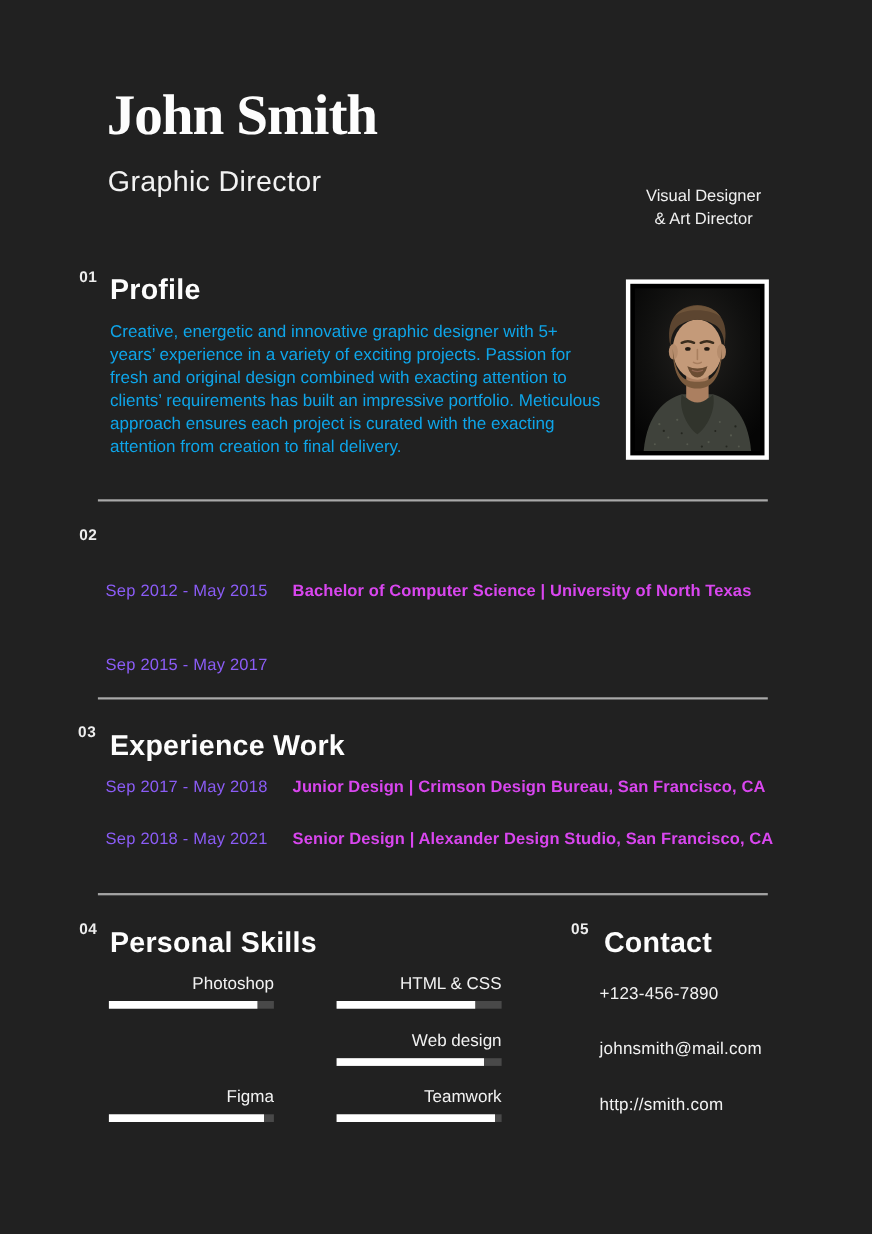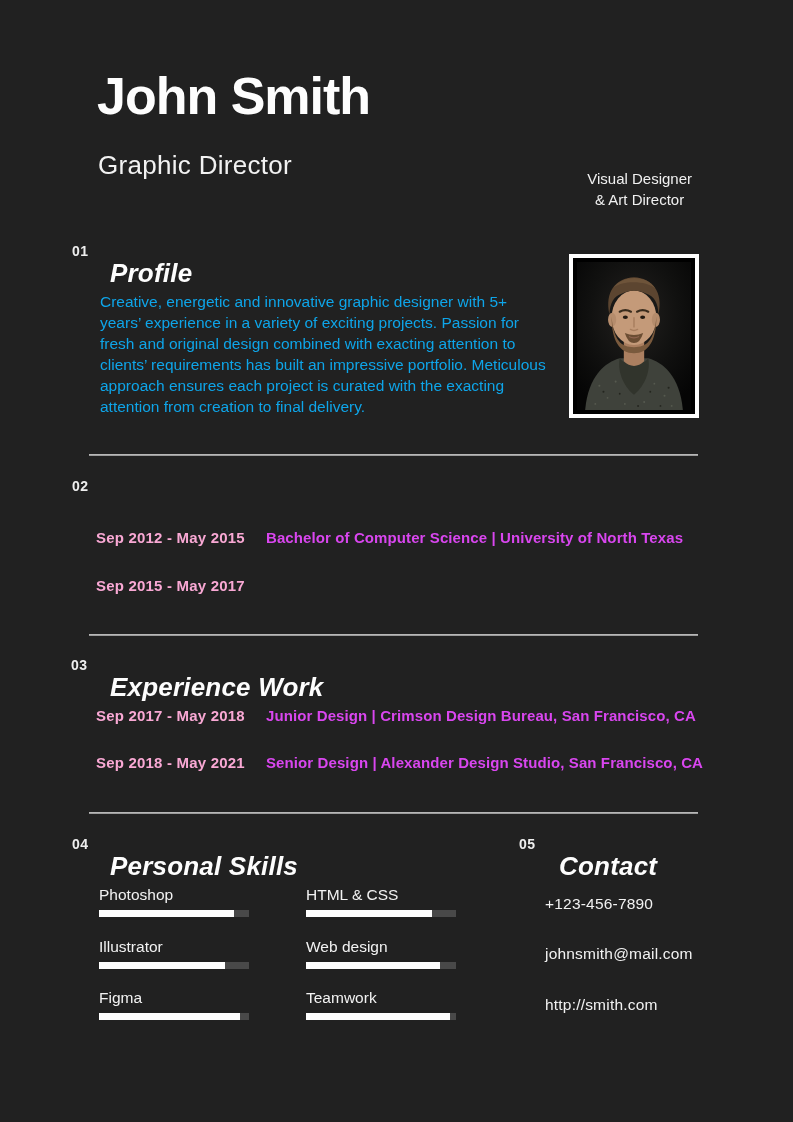--- a/index.html
+++ b/index.html
@@ -7,67 +7,67 @@
     position:relative;
     width:793px;height:1122px;
     background:#212121;
     font-family:"Liberation Sans", sans-serif;
     color:#ffffff;
     overflow:hidden;
     margin:0 auto;
   }
   
   .name{
-    position:absolute;left:97px;top:66px;
+    position:absolute;left:97px;top:76px;
     font-size:52px;font-weight:700;letter-spacing:-1px;
-    color:#fdfdfd;white-space:nowrap;margin:0;
+    color:#fdfdfd;white-space:nowrap;margin:0;font-family:Liberation Serif, serif;
   }
   .subtitle{
     position:absolute;left:98px;top:150px;
     font-size:26px;font-weight:400;color:#f2f2f2;letter-spacing:0.3px;
   }
   .side-title{
     position:absolute;right:101px;top:168px;
     text-align:center;font-size:15px;line-height:21px;
     font-weight:500;color:#f0f0f0;
   }
   
   .sec-num{
     position:absolute;
     font-size:14px;font-weight:700;color:#eeeeee;letter-spacing:0.5px;
   }
   .sec-head{
-    position:absolute;margin:14px;
-    font-size:26px;font-weight:700;color:#fdfdfd;letter-spacing:0.2px;font-style:italic;
+    position:absolute;margin:4px;
+    font-size:26px;font-weight:700;color:#fdfdfd;letter-spacing:0.2px;
   }
   
   .profile-text{
     position:absolute;left:100px;top:291px;width:447px;
     font-size:15.5px;line-height:21px;color:#0ea5e9;margin:0;
   }
   .photo-frame{
     position:absolute;left:569px;top:254px;
     width:130px;height:164px;box-sizing:border-box;
     border:4px solid #ffffff;background:#000000;padding:4px;
   }
   .photo-frame svg{display:block;width:100%;height:100%;}
   
   .divider{
     position:absolute;left:89px;width:609px;height:2px;
     background:linear-gradient(#c4c4c4,#8d8d8d);
   }
   .d1{top:454px}.d2{top:634px}.d3{top:812px}
   
   .t-row{position:absolute;left:96px;width:620px;height:22px;font-size:15px;}
-  .t-date{position:absolute;left:0;top:0;color:#f9a8d4;font-weight:700;letter-spacing:0.2px;}
+  .t-date{position:absolute;left:0;top:0;color:#8b5cf6;font-weight:400;letter-spacing:0.2px;}
   .t-desc{position:absolute;left:170px;top:0;color:#d946ef;font-weight:700;white-space:nowrap;letter-spacing:0.1px;}
-  .edu0{top:529px}.edu1{top:577px}
+  .edu0{top:529px}.edu1{top:596px}
   .exp0{top:707px}.exp1{top:754px}
   
-  .skill{position:absolute;width:150px;}
+  .skill{position:absolute;width:150px;text-align:right;}
   .skill-label{font-size:15.5px;color:#f2f2f2;margin-bottom:6px;}
   .skill-bar{width:150px;height:7px;background:#494949;}
   .skill-fill{height:100%;background:#ffffff;width:0%;}
   .sk0{left:99px;top:886px}.sk1{left:306px;top:886px}
   .sk2{left:99px;top:938px}.sk3{left:306px;top:938px}
   .sk4{left:99px;top:989px}.sk5{left:306px;top:989px}
   
   .contact-item{position:absolute;left:545px;font-size:15.5px;color:#f2f2f2;letter-spacing:0.2px;}
   .c0{top:895px}.c1{top:945px}.c2{top:996px}
 </style>
@@ -176,26 +176,20 @@
     <div class="skill-bar">
         <div class="skill-fill" style="width: 90%;"></div>
       </div>
   </div>
   <div class="skill sk1">
     <div class="skill-label">HTML &amp; CSS</div>
     <div class="skill-bar">
         <div class="skill-fill" style="width: 84%;"></div>
       </div>
   </div>
-  <div class="skill sk2">
-    <div class="skill-label">Illustrator</div>
-    <div class="skill-bar">
-        <div class="skill-fill" style="width: 84%;"></div>
-      </div>
-  </div>
   <div class="skill sk3">
     <div class="skill-label">Web design</div>
     <div class="skill-bar">
         <div class="skill-fill" style="width: 89%;"></div>
       </div>
   </div>
   <div class="skill sk4">
     <div class="skill-label">Figma</div>
     <div class="skill-bar">
         <div class="skill-fill" style="width: 94%;"></div>

